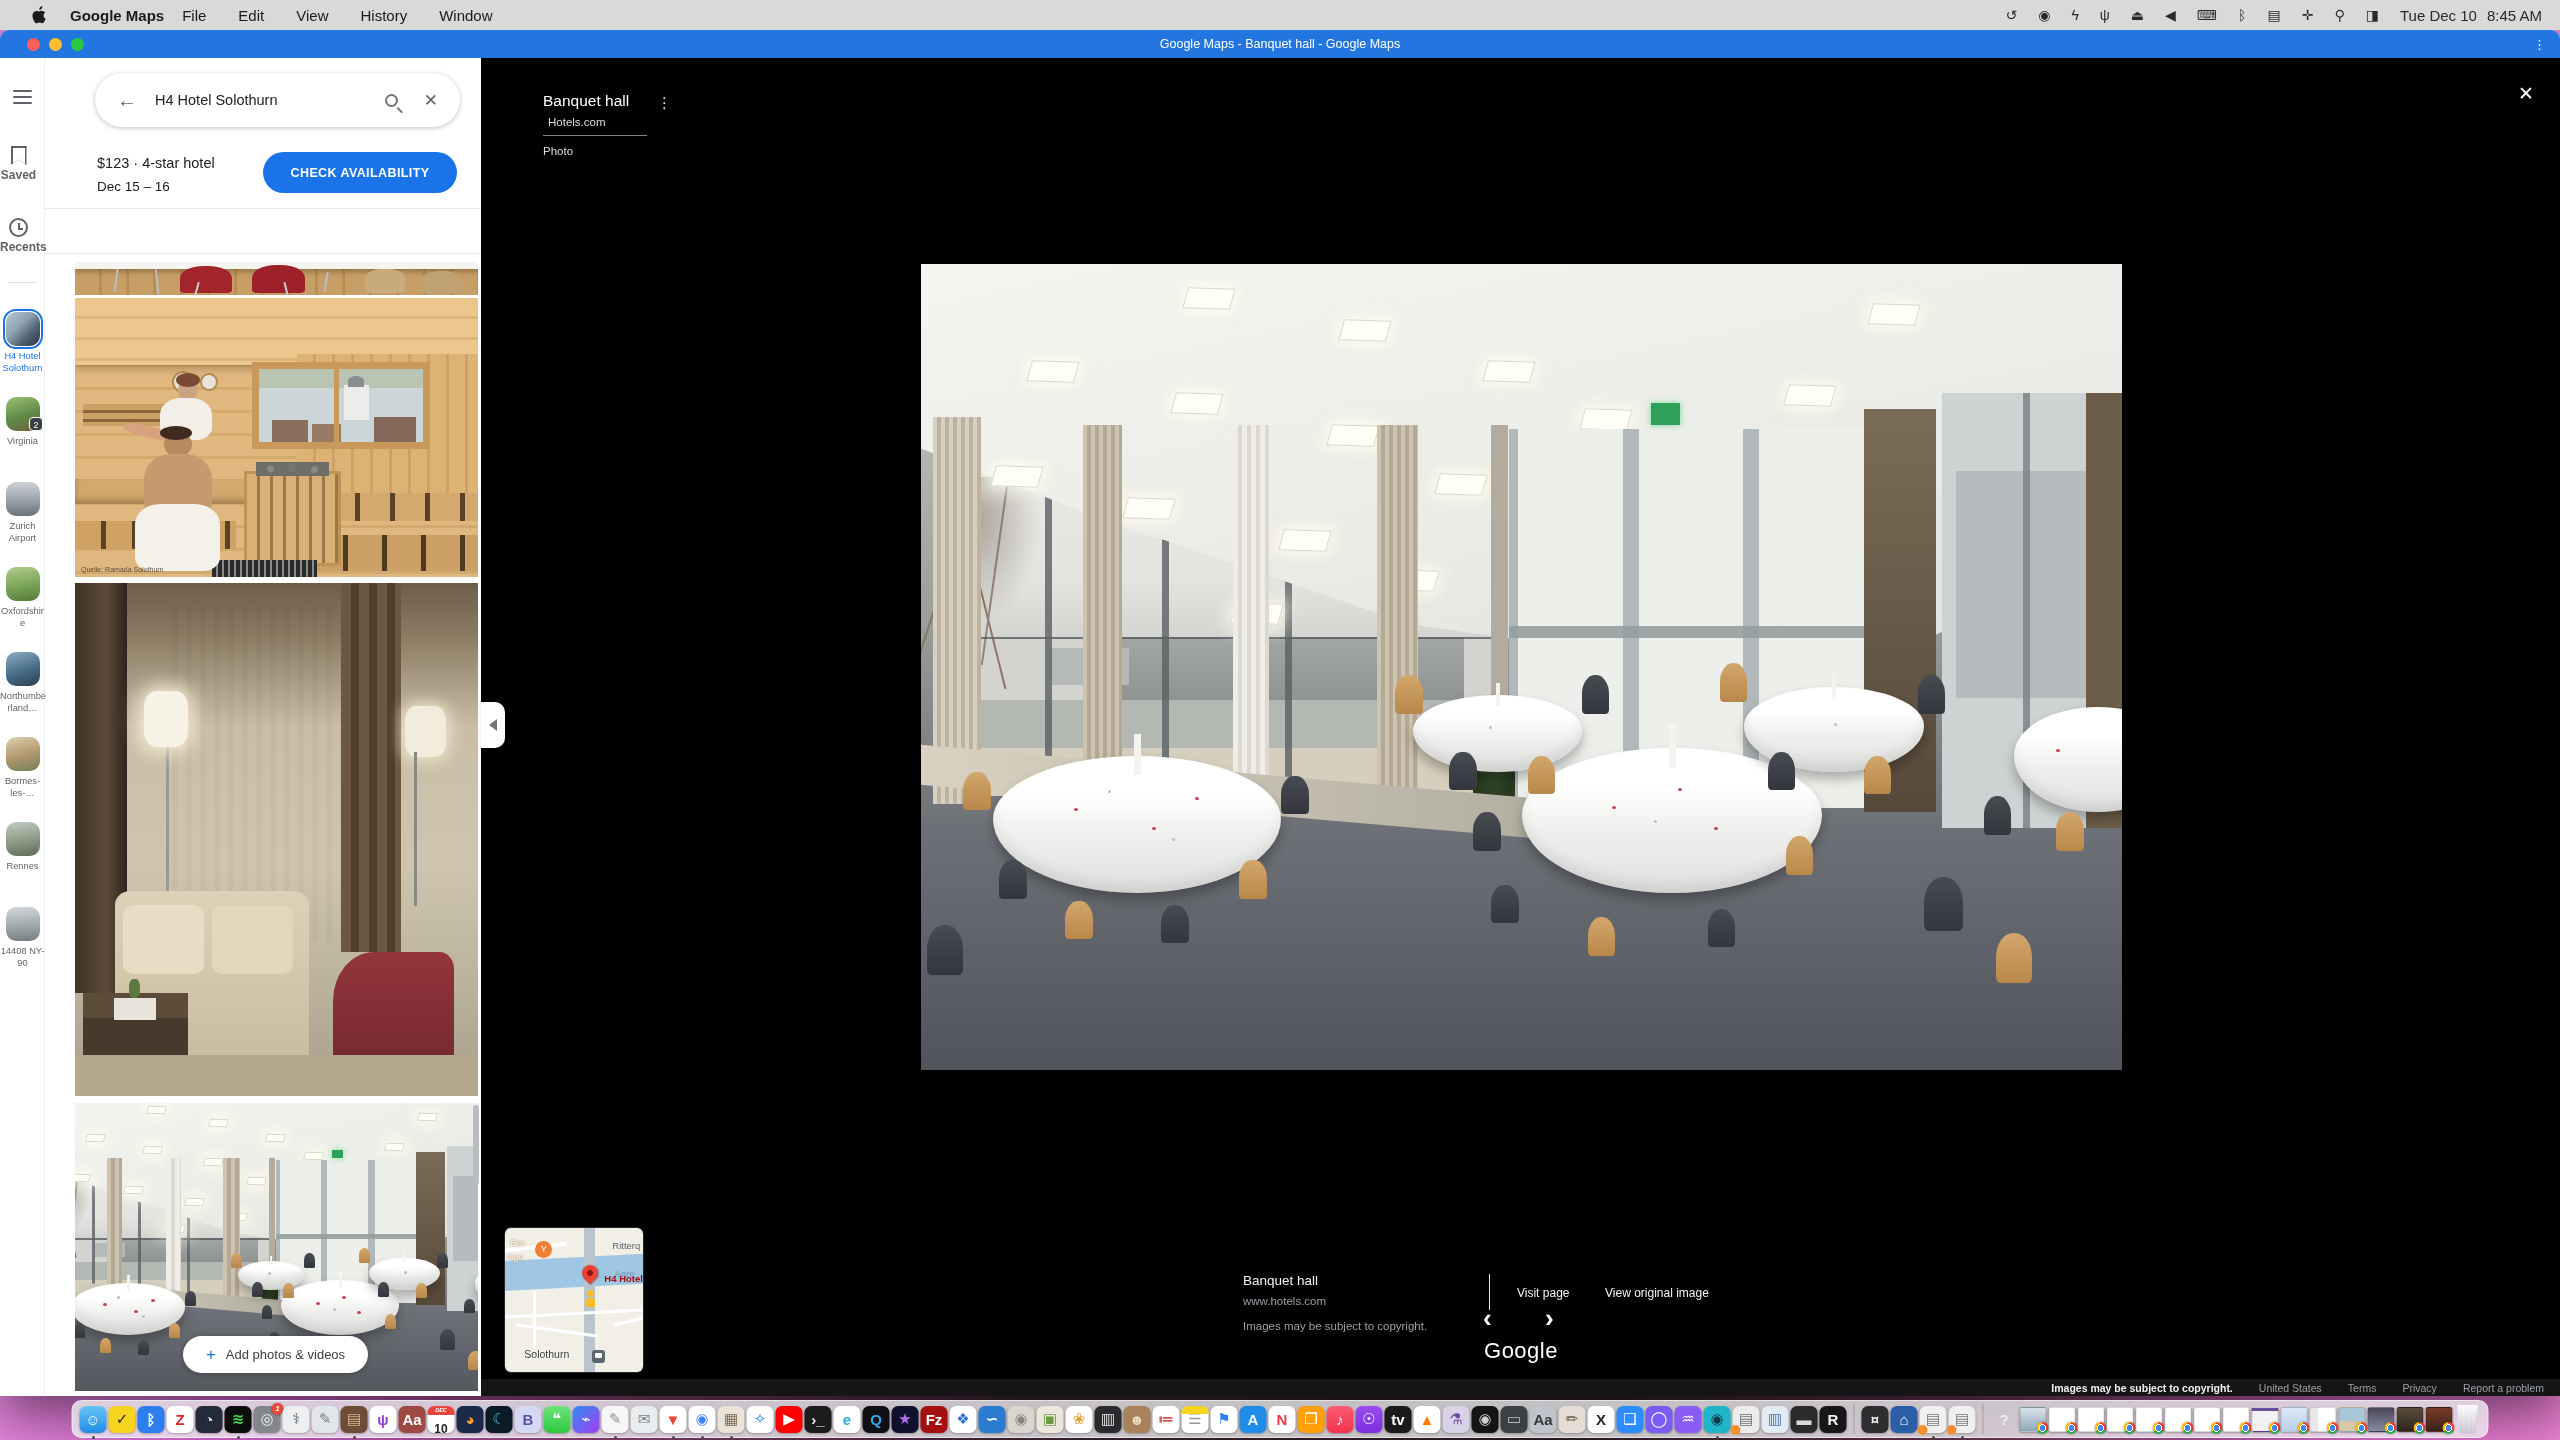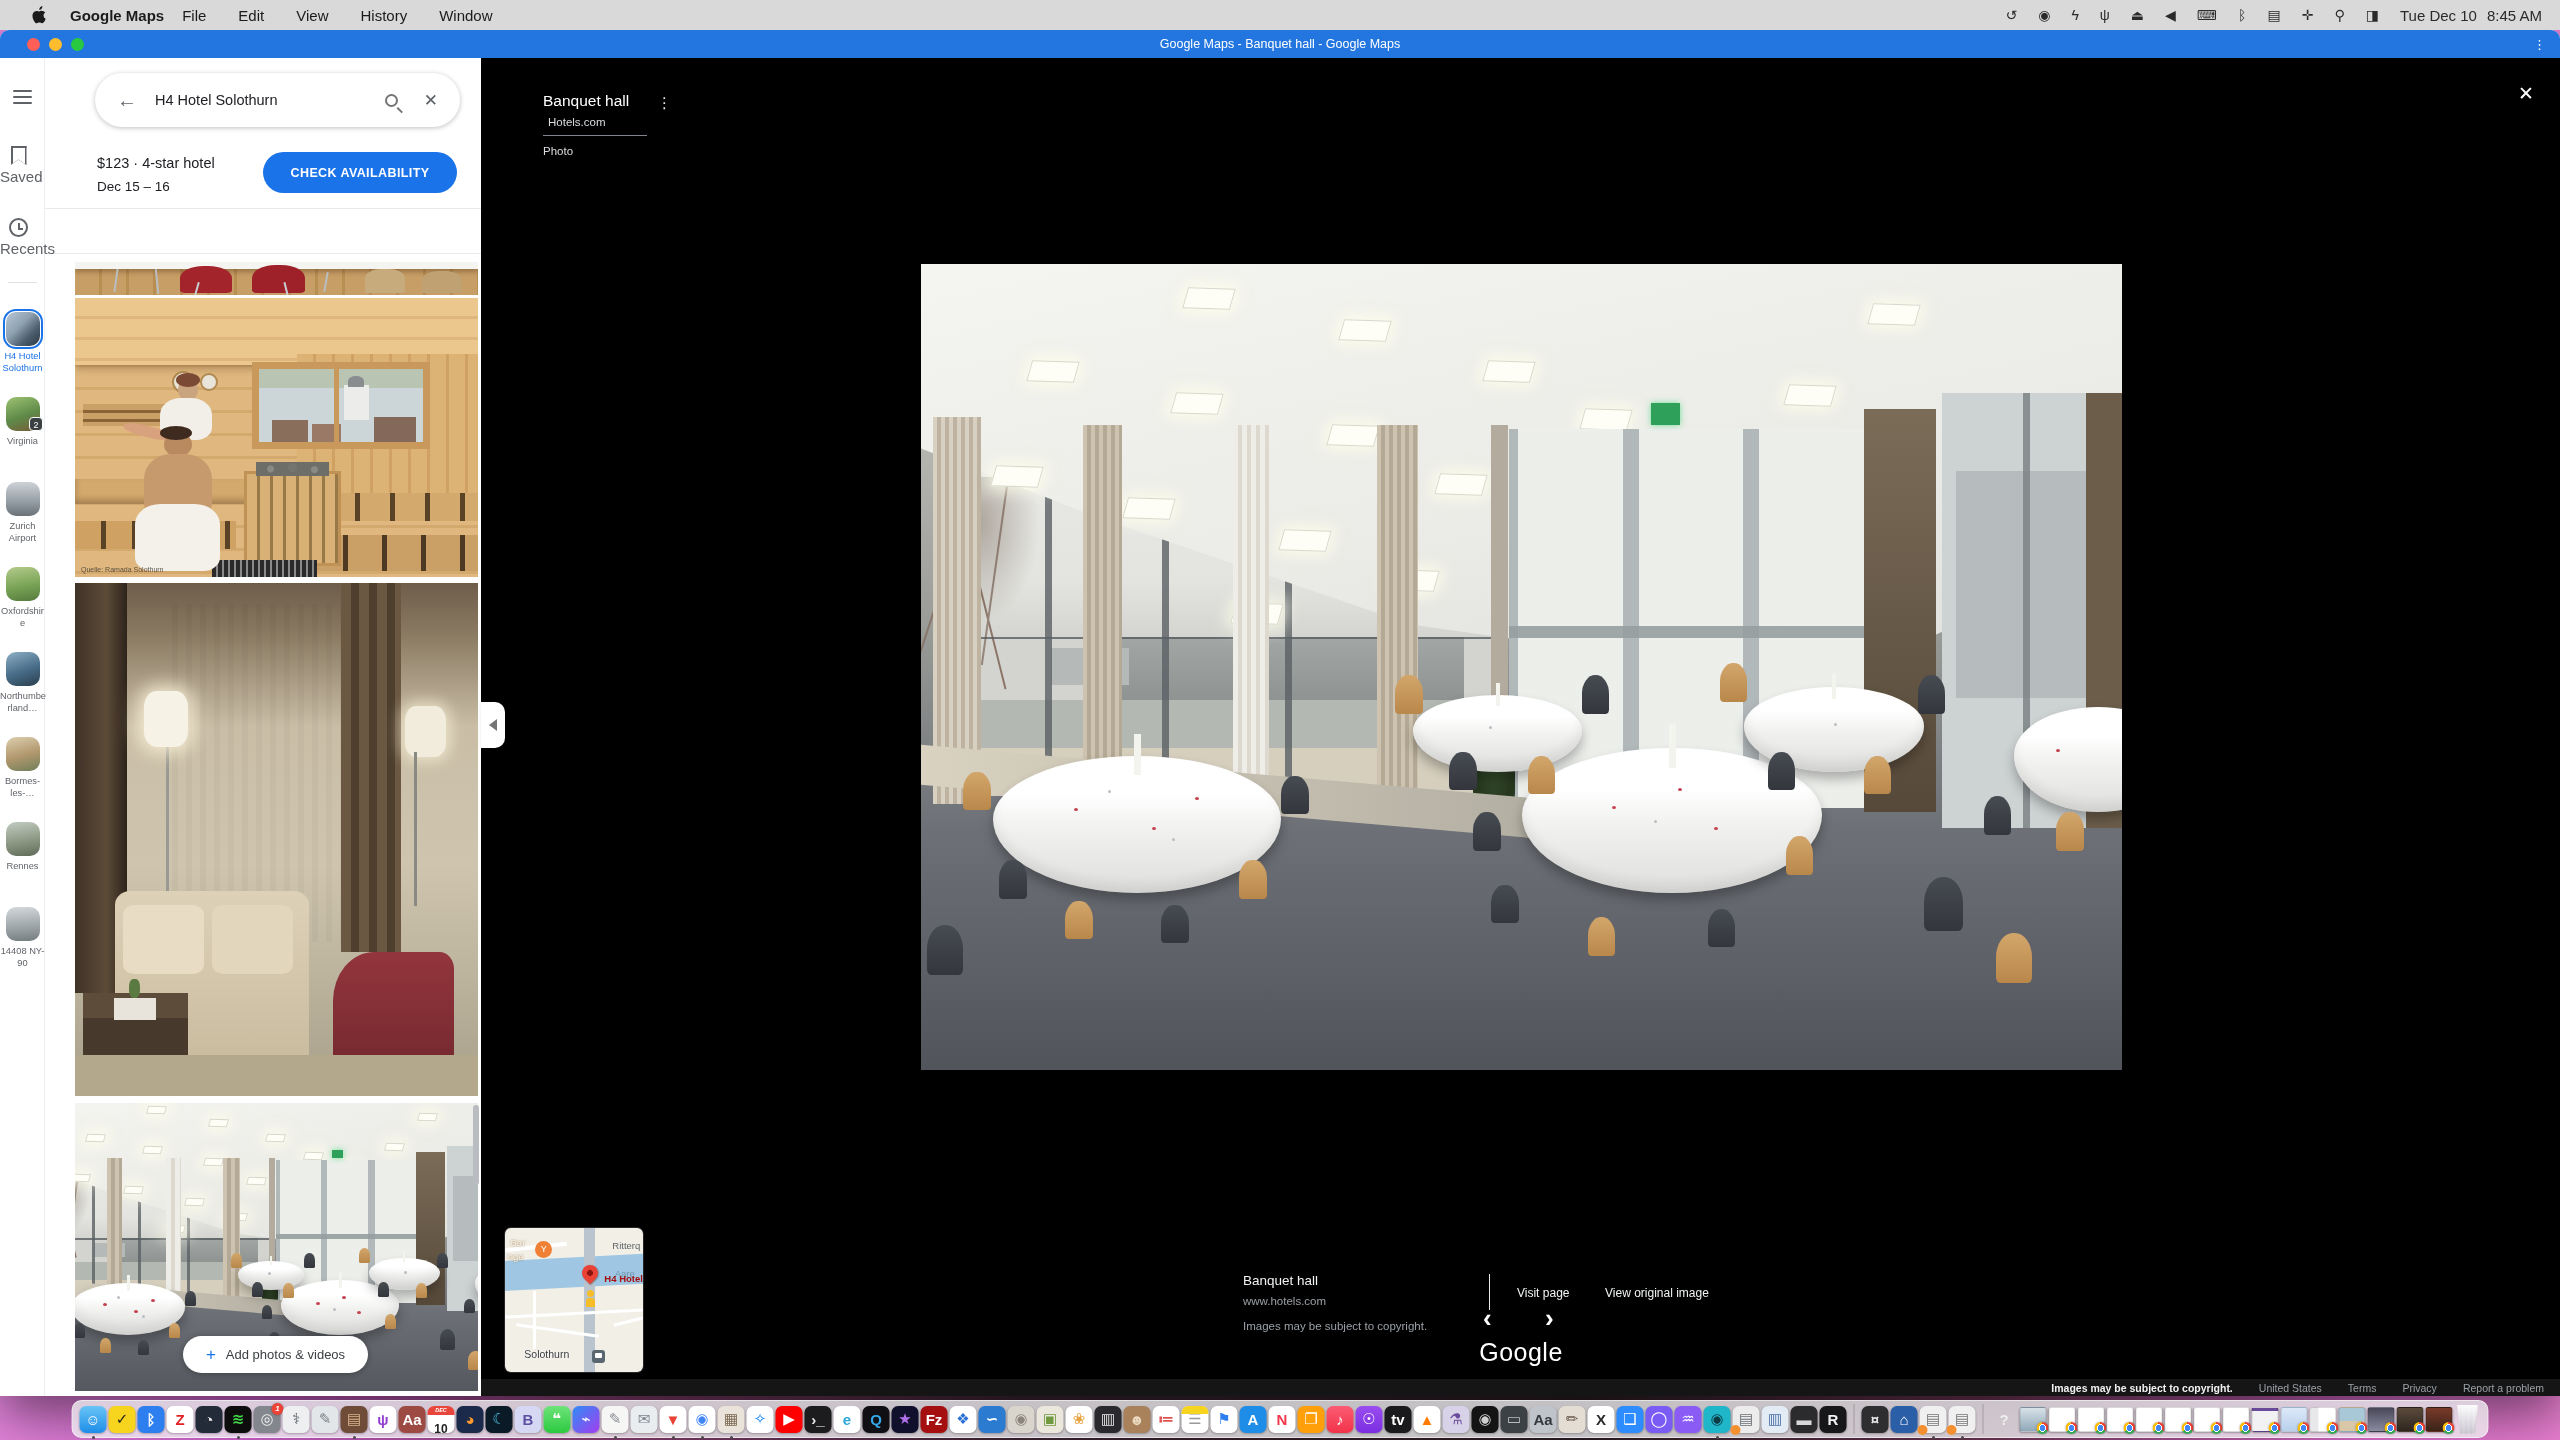--- a/index.html
+++ b/index.html
@@ -29,21 +29,21 @@
   .tl.r { background:#ff5f57; margin-left:27px; } .tl.y { background:#febc2e; } .tl.g { background:#28c840; }
   #titlebar .ttl { position:absolute; left:50%; transform:translateX(-50%); color:#fff; font-size:12.5px; }
   #titlebar .wmenu { position:absolute; right:14px; color:#fff; font-size:13px; letter-spacing:0; }
 
   #content { position:absolute; left:0; top:28px; width:2560px; height:1338px; background:#000; }
 
   
   #rail { position:absolute; left:0; top:0; width:45px; height:100%; background:#fff; border-right:1px solid #eceef0; z-index:6; }
   .burger { position:absolute; left:13px; top:32px; width:19px; height:14px; display:flex; flex-direction:column; justify-content:space-between; cursor:pointer; }
   .burger i { height:2px; background:#5f6368; border-radius:1px; }
-  .railitem { position:absolute; left:0; width:37px; text-align:center; color:#5f6368; font-size:15px; }
+  .railitem { position:absolute; left:0; width:37px; text-align:center; color:#5f6368; font-size:12px;font-weight:bold; }
   .bm { width:16px; height:19px; border:2px solid #5f6368; border-bottom:none; margin:0 auto 3px;
     clip-path:polygon(0 0,100% 0,100% 100%,50% 72%,0 100%); background:transparent; position:relative; }
   .bm:after{content:"";position:absolute;left:-2px;bottom:-2px;width:16px;height:8px;background:
    linear-gradient(#5f6368,#5f6368);clip-path:polygon(0 100%,50% 30%,100% 100%,100% 75%,50% 5%,0 75%);}
   .hist { width:19px; height:19px; border:2px solid #5f6368; border-radius:50%; margin:0 auto 3px; position:relative; }
   .hist:after { content:""; position:absolute; left:7px; top:3px; width:2px; height:6px; background:#5f6368; }
   .hist:before { content:""; position:absolute; left:7px; top:8px; width:5px; height:2px; background:#5f6368; }
   .raildiv { position:absolute; left:8px; width:29px; height:1px; background:#e0e0e0; }
   .place { position:absolute; left:0; width:45px; text-align:center; cursor:pointer; }
   .place .th { width:34px; height:34px; border-radius:10px; margin:0 auto; }
@@ -97,21 +97,21 @@
   #viewer .vclose { position:absolute; right:26px; top:24px; font-size:19px; color:#fff; cursor:pointer; }
   #mainphoto { position:absolute; left:440px; top:206px; width:1201px; height:806px; background:#565a60; overflow:hidden; cursor:pointer; }
 
   
   .cap1 { position:absolute; left:762px; top:1215px; font-size:13.5px; color:#f1f3f4; }
   .cap2 { position:absolute; left:762px; top:1237px; font-size:11.5px; color:#9aa0a6; }
   .cap3 { position:absolute; left:762px; top:1262px; font-size:11.5px; color:#9aa0a6; }
   .vdiv { position:absolute; left:1008px; top:1216px; width:1px; height:36px; background:#e8eaed; }
   .vlink { position:absolute; top:1228px; font-size:12px; color:#f1f3f4; cursor:pointer; }
   .navarrow { position:absolute; top:1248px; font-size:26px; color:#fff; cursor:pointer; line-height:24px; font-weight:bold; }
-  .glogo { position:absolute; left:1040px; top:1280px; transform:translateX(-50%); font-size:25px; color:#fff;
+  .glogo { position:absolute; left:1040px; top:1280px; transform:translateX(-50%); font-size:22px; color:#fff;
     letter-spacing:.5px; font-weight:500; }
   
   #vfooter { position:absolute; left:0; bottom:0; width:100%; height:17px; background:#151515;
     display:flex; align-items:center; justify-content:flex-end; gap:26px; padding-right:16px; font-size:10.5px; }
   #vfooter .fc { color:#f1f1f1; font-weight:bold; }
   #vfooter .fl { color:#9aa0a6; cursor:pointer; }
 
   
   #mapinset { position:absolute; left:24px; top:1170px; width:138px; height:144px; border-radius:6px; overflow:hidden;
     background:#f2efe7; box-shadow:0 0 0 1px rgba(255,255,255,.15); cursor:pointer; }

